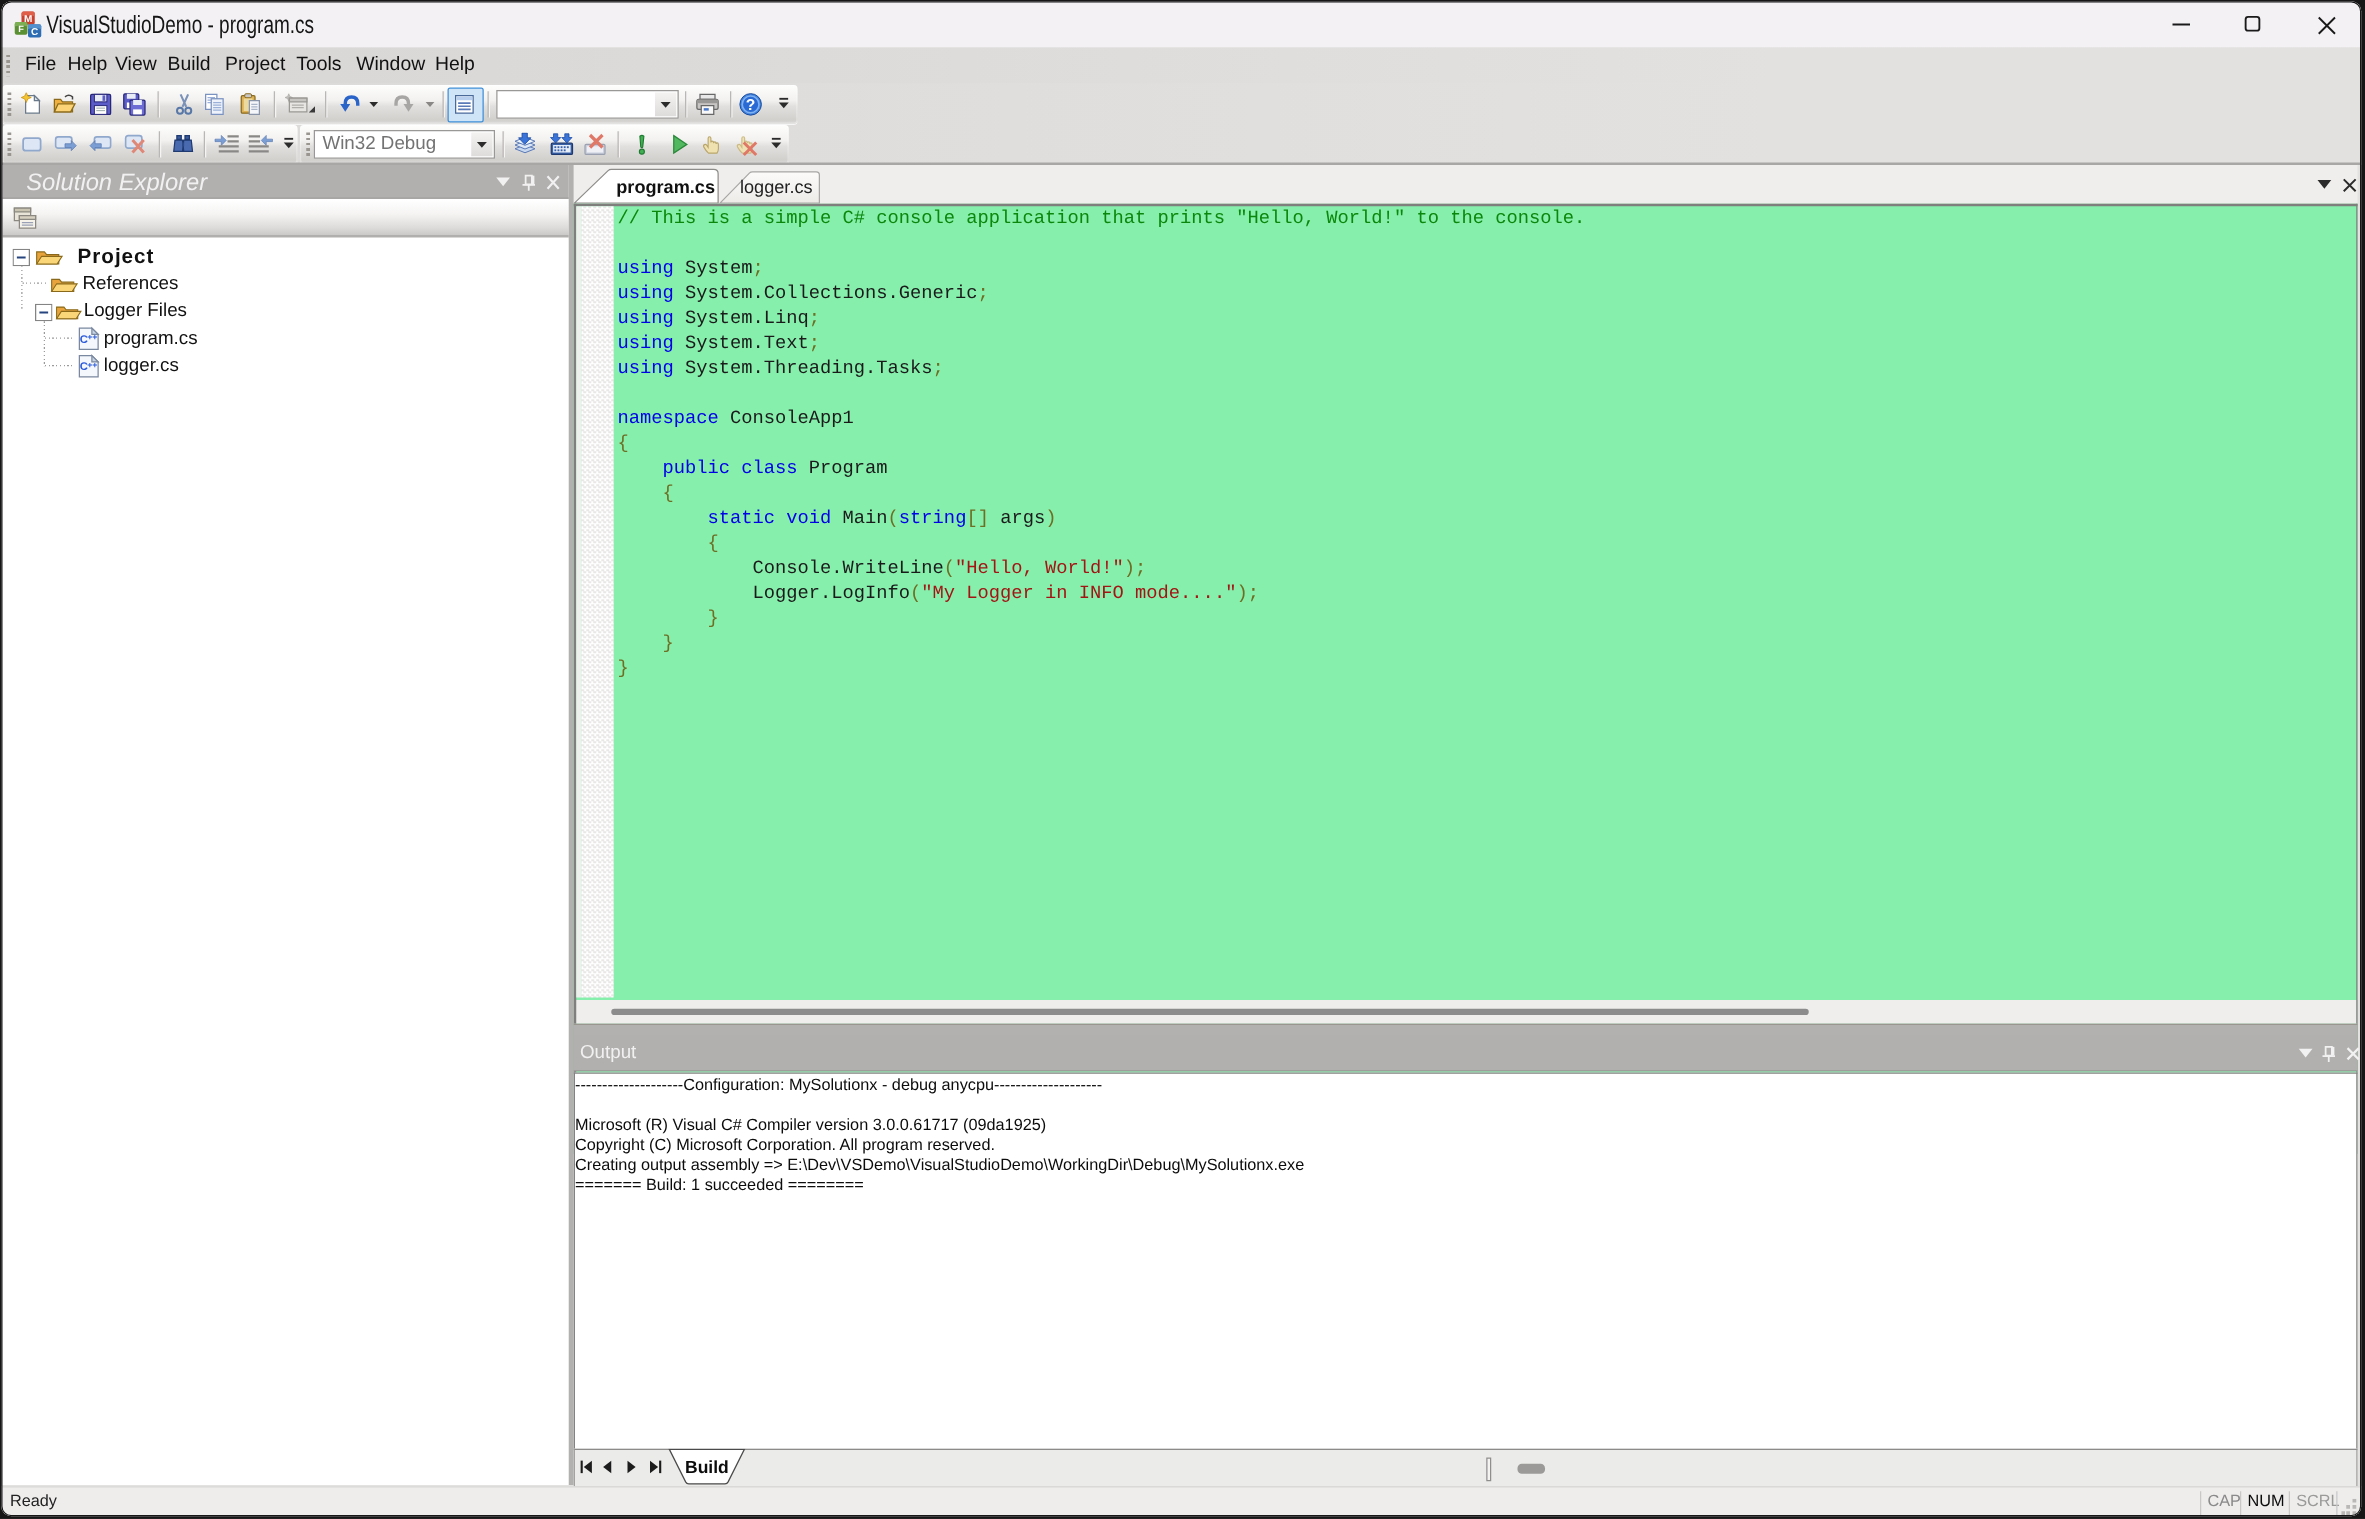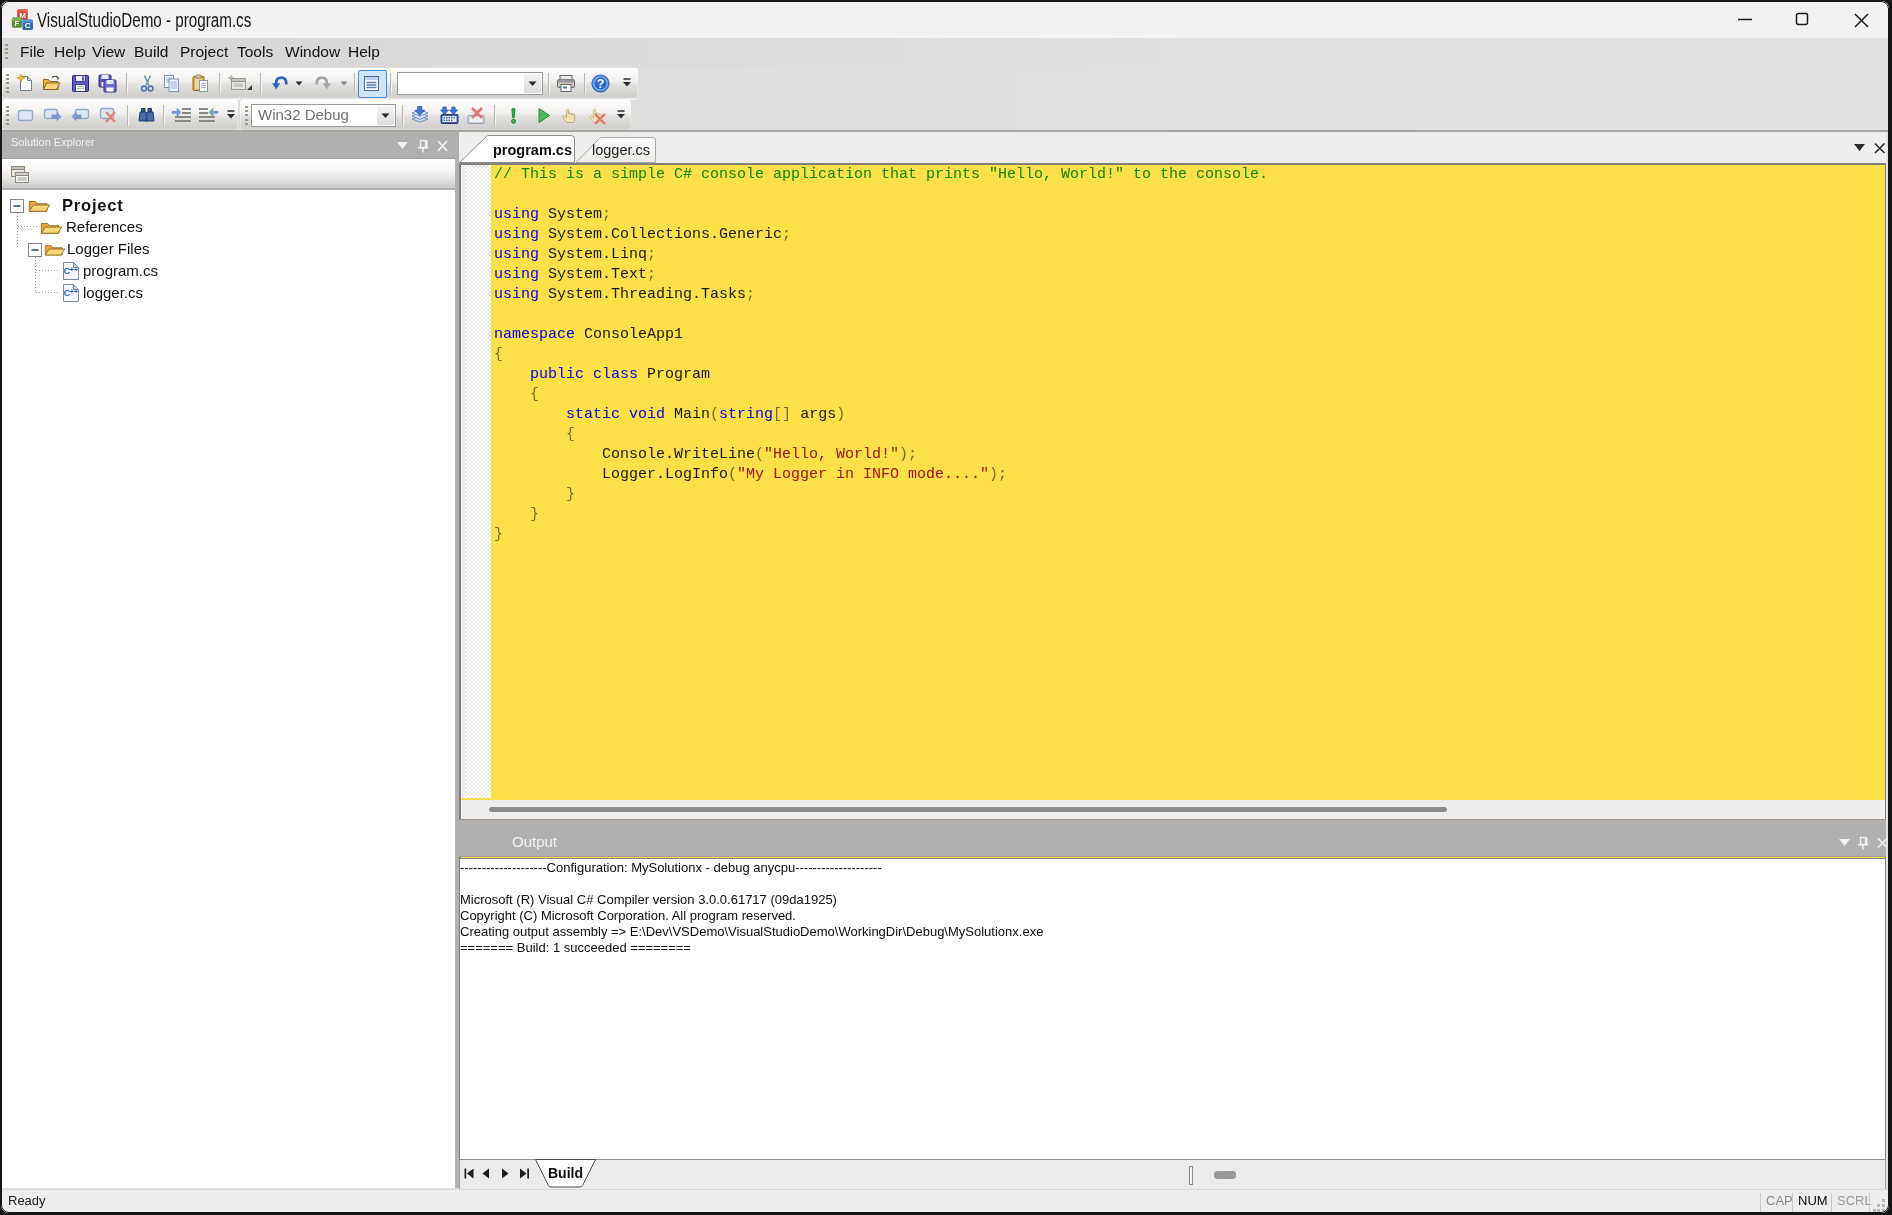--- a/index.html
+++ b/index.html
@@ -15,42 +15,42 @@
   .toolzone { position:absolute; left:0; top:66px; width:1888px; height:65px; background:linear-gradient(90deg,#dbdad9,#e2e1e0 75%); }
   .toolline { position:absolute; left:0; top:129px; width:1888px; height:2px; background:#a9a7a6; }
   .tb { position:absolute; border-radius:3px; background:linear-gradient(180deg,#fefefd 0%,#f2f1f0 40%,#e2e0de 55%,#d2d0cd 90%,#dcdad8 100%); box-shadow:0 1px 0 rgba(255,255,255,.7), inset 0 0 0 1px rgba(255,255,255,.35); }
   .sep { position:absolute; top:5px; width:1px; height:21px; background:#b9b7b5; box-shadow:1px 0 0 #f5f4f3; }
   .grip { position:absolute; top:6px; width:2.5px; height:19px; background:repeating-linear-gradient(180deg,#99968f 0 2px,rgba(0,0,0,0) 2px 4.2px); }
   .ticon { position:absolute; width:19px; height:19px; top:6px; }
 
   
   .sepanel { position:absolute; left:1px; top:131px; width:453px; height:1056px; background:#fff; }
   .setitle { position:absolute; left:0; top:0; width:453px; height:27px; background:#b2b0af; border-bottom:1px solid #9e9d9c; }
-  .setitle .t { position:absolute; left:9px; top:4px; font-size:11px; color:#f2f1f1; }
+  .setitle .t { position:absolute; left:19px; top:4px; font-size:19px; color:#f2f1f1;font-style:italic; }
   .setoolbar { position:absolute; left:0; top:28px; width:453px; height:30px; background:linear-gradient(180deg,#ffffff 0%,#f5f4f3 40%,#dddbda 80%,#cbc9c8 100%); border-bottom:2px solid #b1afae; }
   .setree { position:absolute; left:0; top:60px; width:453px; height:996px; background:#fff; font-size:15px; color:#111; }
   .trow { position:absolute; height:22px; line-height:22px; white-space:nowrap; }
   .splitter { position:absolute; left:454px; top:131px; width:4px; height:1056px; background:#b3b1af; }
 
   
   .tabstrip { position:absolute; left:458px; top:131px; width:1427px; height:31px; background:#efeeec; }
-  .editorframe { position:absolute; left:458px; top:162px; width:1427px; height:760px; background:#fde047; border:2px solid #7f7f7e; border-right:1.5px solid #7f7f7e; border-bottom:none; }
+  .editorframe { position:absolute; left:458px; top:162px; width:1427px; height:760px; background:#86efac; border:2px solid #7f7f7e; border-right:1.5px solid #7f7f7e; border-bottom:none; }
   .indmargin { position:absolute; left:0px; top:0px; width:4px; height:633px; background:#efefee; }
   .hatch { position:absolute; left:4px; top:0px; width:26px; height:633px;
      background-image:conic-gradient(#e9e8e7 25%, #ffffff 0 50%, #e9e8e7 0 75%, #ffffff 0);
      background-size:4px 4px; }
   .code { position:absolute; left:33px; top:0px; font-family:"Liberation Mono", monospace; font-size:15px; line-height:20px; white-space:pre; color:#1a1a1a; }
   .k { color:#0101e8; } .c { color:#0b870b; } .s { color:#a31515; } .p { color:#6e6e24; }
   .hscroll { position:absolute; left:458px; top:799px; width:1427px; height:19px; background:#efeeed; border-left:2px solid #7f7f7e; border-right:1.5px solid #7f7f7e; }
   .hthumb { position:absolute; left:28px; top:7px; width:958px; height:5px; border-radius:2.5px; background:#8c8c8c; }
   .midgap { position:absolute; left:458px; top:818px; width:1427px; height:9px; background:#b3b1af; border-top:1px solid #98968f; }
 
   .outpanel { position:absolute; left:458px; top:827px; width:1427px; height:362px; }
   .outtitle { position:absolute; left:0; top:0; width:1427px; height:29px; background:#b2b0af; border-bottom:1px solid #9e9d9c; }
-  .outtitle .t { position:absolute; left:5px; top:5px; font-size:15px; color:#f2f1f1;margin-left:48px; }
+  .outtitle .t { position:absolute; left:5px; top:5px; font-size:15px; color:#f2f1f1; }
   .outbody { position:absolute; left:0; top:30px; width:1427px; height:301px; background:#fff; border:1px solid #828281; border-bottom:none; font-size:13px; color:#0c0c0c; }
   .outbody .ln { position:absolute; left:0px; white-space:nowrap; }
   .outbar { position:absolute; left:0; top:331px; width:1427px; height:31px; background:#ebebe9; border:1px solid #a3a2a1; border-top:1px solid #8c8b8a; }
 
   .statusbar { position:absolute; left:0; top:1188px; width:1888px; height:24px; background:#eeedec; border-top:1px solid #d8d7d6; font-size:13px; color:#222; }
   .statussep { position:absolute; top:3px; width:1px; height:19px; background:#c9c8c7; }
 </style>
 </head>
 <body>
 <div class="frame">

